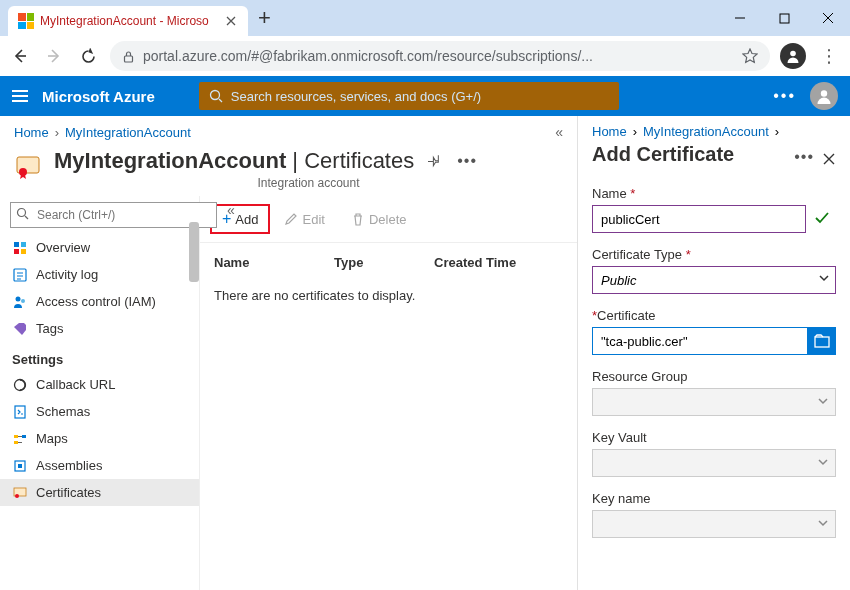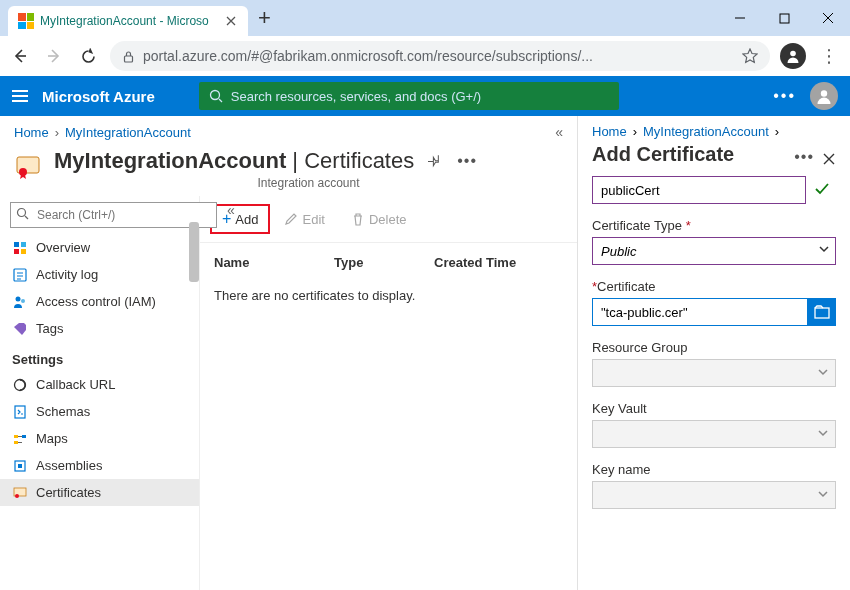--- a/index.html
+++ b/index.html
@@ -5,38 +5,38 @@
   * { box-sizing: border-box; margin: 0; padding: 0; font-family: "Segoe UI", Arial, sans-serif; }
   body { width: 850px; height: 590px; overflow: hidden; background: #fff; display: flex; flex-direction: column; }
 
   
   .browser-top { background: #ccdef3; display: flex; flex-direction: column; }
   .tabstrip { display: flex; align-items: center; height: 36px; padding-left: 8px; }
   .tab { display: flex; align-items: center; background: #fff; height: 30px; margin-top: 6px; padding: 0 10px; border-radius: 6px 6px 0 0; width: 240px; gap: 6px; font-size: 12px; }
   .favicon { width: 16px; height: 16px; display: grid; grid-template-columns: 1fr 1fr; grid-template-rows: 1fr 1fr; gap: 1px; }
   .favicon div:nth-child(1){background:#f25022;} .favicon div:nth-child(2){background:#7fba00;}
   .favicon div:nth-child(3){background:#00a4ef;} .favicon div:nth-child(4){background:#ffb900;}
-  .tab-title { flex: 1; white-space: nowrap; overflow: hidden; text-overflow: ellipsis; color: #0f766e; }
+  .tab-title { flex: 1; white-space: nowrap; overflow: hidden; text-overflow: ellipsis; color: #b91c1c; }
   .tab-close { color: #555; padding: 2px; }
   .newtab { color: #333; padding: 0 10px; font-size: 22px; }
   .win-controls { margin-left: auto; display: flex; }
   .win-controls span { width: 44px; height: 32px; display: flex; align-items: center; justify-content: center; color: #000; }
   .addrrow { background: #fff; display: flex; align-items: center; height: 40px; padding: 0 8px; gap: 10px; }
   .nav-icon { color: #555; display:flex; align-items:center; justify-content:center; width:24px; }
   .addrbar { flex: 1; display: flex; align-items: center; background: #f1f3f4; border-radius: 16px; height: 30px; padding: 0 12px; font-size: 14px; color: #5f6368; gap: 8px; }
   .addrbar .star { margin-left: auto; color: #5f6368; }
   .avatar-browser { width: 26px; height: 26px; border-radius: 50%; background: #333; display: flex; align-items: center; justify-content: center; }
   .kebab { color: #555; font-size: 18px; padding: 0 4px; }
 
   
   .az-top { background: #0078d4; color: #fff; height: 40px; display: flex; align-items: center; padding: 0 12px; gap: 14px; }
   .hamburger { display:flex; flex-direction:column; gap:3px; cursor:pointer;}
   .hamburger span{ width:16px; height:2px; background:#fff;}
   .az-brand { font-weight:600; font-size:15px; }
-  .az-search { flex:0 0 420px; background:#15803d; border-radius:2px; height:28px; display:flex; align-items:center; padding:0 10px; gap:8px; color:#cfe4f6; font-size:13px; margin-left:30px;}
+  .az-search { flex:0 0 420px; background:#a16207; border-radius:2px; height:28px; display:flex; align-items:center; padding:0 10px; gap:8px; color:#cfe4f6; font-size:13px; margin-left:30px;}
   .az-right { margin-left:auto; display:flex; align-items:center; gap:14px;}
   .az-dots { letter-spacing:2px; }
   .az-avatar { width:28px; height:28px; border-radius:50%; background:#a3a3a3; display:flex; align-items:center; justify-content:center;}
 
   
   .content { flex:1; display:flex; overflow:hidden; }
   .blade-left { flex:1; display:flex; flex-direction:column; border-right:1px solid #e1e1e1;}
   .breadcrumb { padding:8px 14px 4px; font-size:13px; display:flex; align-items:center; gap:6px;}
   .breadcrumb a { color:#0067b8; text-decoration:none; }
   .breadcrumb .sep { color:#666; }
@@ -376,20 +376,21 @@
     <div class="r-header">
       <span class="r-title">Add Certificate</span>
       <span class="dots-icon">•••</span>
       <span class="r-close">
           <svg width="14" height="14">
             <path d="M2 2l10 10M12 2L2 12" stroke="#333" stroke-width="1.4"></path>
           </svg>
         </span>
     </div>
     <div class="form">
+      <div class="fld-label"><span>Name</span> <span class="req">*</span></div>
       <div class="input-wrap">
         <input class="fld-input" value="publicCert" style="">
         <span class="check">
             <svg width="16" height="16">
               <path d="M2 8l4 4 8-9" fill="none" stroke="#107c10" stroke-width="1.8"></path>
             </svg>
           </span>
       </div>
 
       <div class="fld-label"><span>Certificate Type</span> <span class="req">*</span></div>

